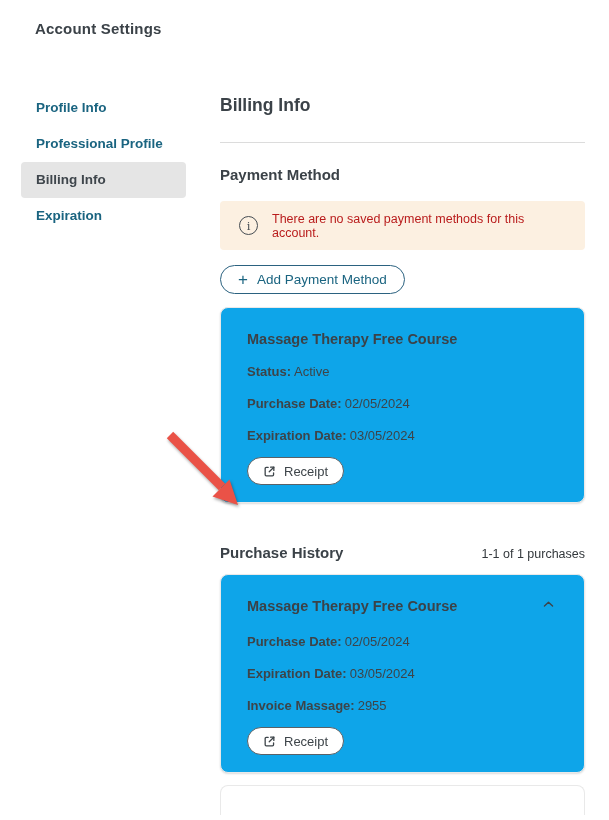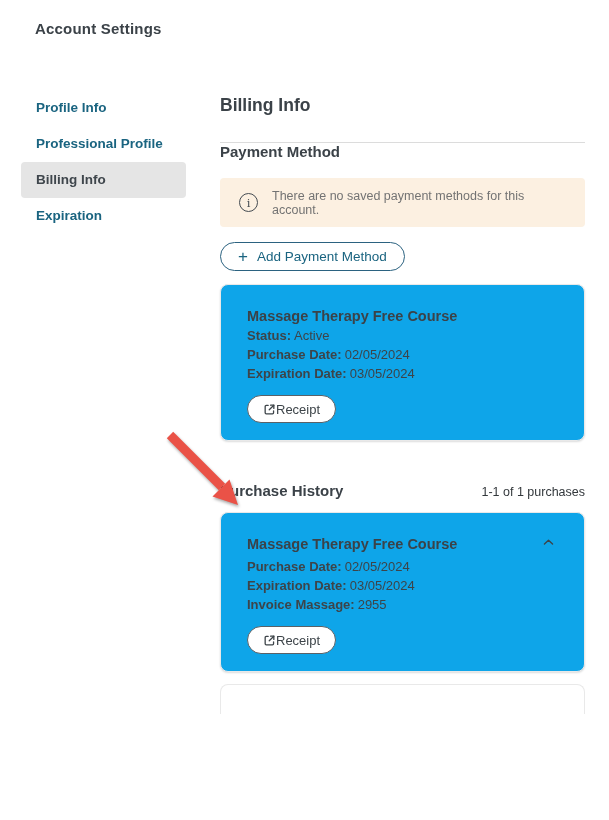--- a/index.html
+++ b/index.html
@@ -57,20 +57,21 @@
   }
   .divider {
     border: none;
     border-top: 1px solid #dcdcdc;
     margin-top: 26px;
   }
   .sub-heading {
     font-size: 15px;
     font-weight: bold;
     color: #3b4248;
+    margin-top: 23px;
   }
   
   .banner {
     margin-top: 18px;
     min-height: 49px;
     background: #fcf0e1;
     border-radius: 4px;
     display: flex;
     align-items: center;
     padding: 0 14px 0 19px;
@@ -81,21 +82,21 @@
     border: 1.6px solid #454c52;
     border-radius: 50%;
     display: inline-flex;
     align-items: center;
     justify-content: center;
     font-family: "DejaVu Serif", serif;
     font-size: 11.5px;
     color: #454c52;
     flex-shrink: 0;
   }
-  .banner-text { font-size: 12.5px; color: #737373; }
+  .banner-text { font-size: 12.5px; color: #b91c1c; }
   
   .add-btn {
     margin-top: 15px;
     display: inline-flex;
     align-items: center;
     gap: 9px;
     height: 29px;
     padding: 0 17px;
     background: #fff;
     border: 1.5px solid #2b6280;
@@ -115,29 +116,30 @@
     box-shadow: 0 1px 2px rgba(0,0,0,0.14);
     padding: 23px 26px 17px 26px;
   }
   .card-title {
     font-size: 14.5px;
     font-weight: bold;
     color: #3b4248;
   }
   .info-row {
     font-size: 13px;
-    margin-top: 4px;
+    margin-top: 17px;
     line-height: 15px;
   }
   .info-row .lbl { font-weight: bold; }
   .info-row .val { margin-left: 3px; }
   .receipt-btn {
     margin-top: 14px;
     display: inline-flex;
     align-items: center;
+    gap: 8px;
     height: 28px;
     padding: 0 15px;
     background: #fff;
     border: 1px solid #5a6167;
     border-radius: 15px;
     color: #3d4449;
     font-size: 13px;
     font-family: inherit;
     cursor: pointer;
   }

